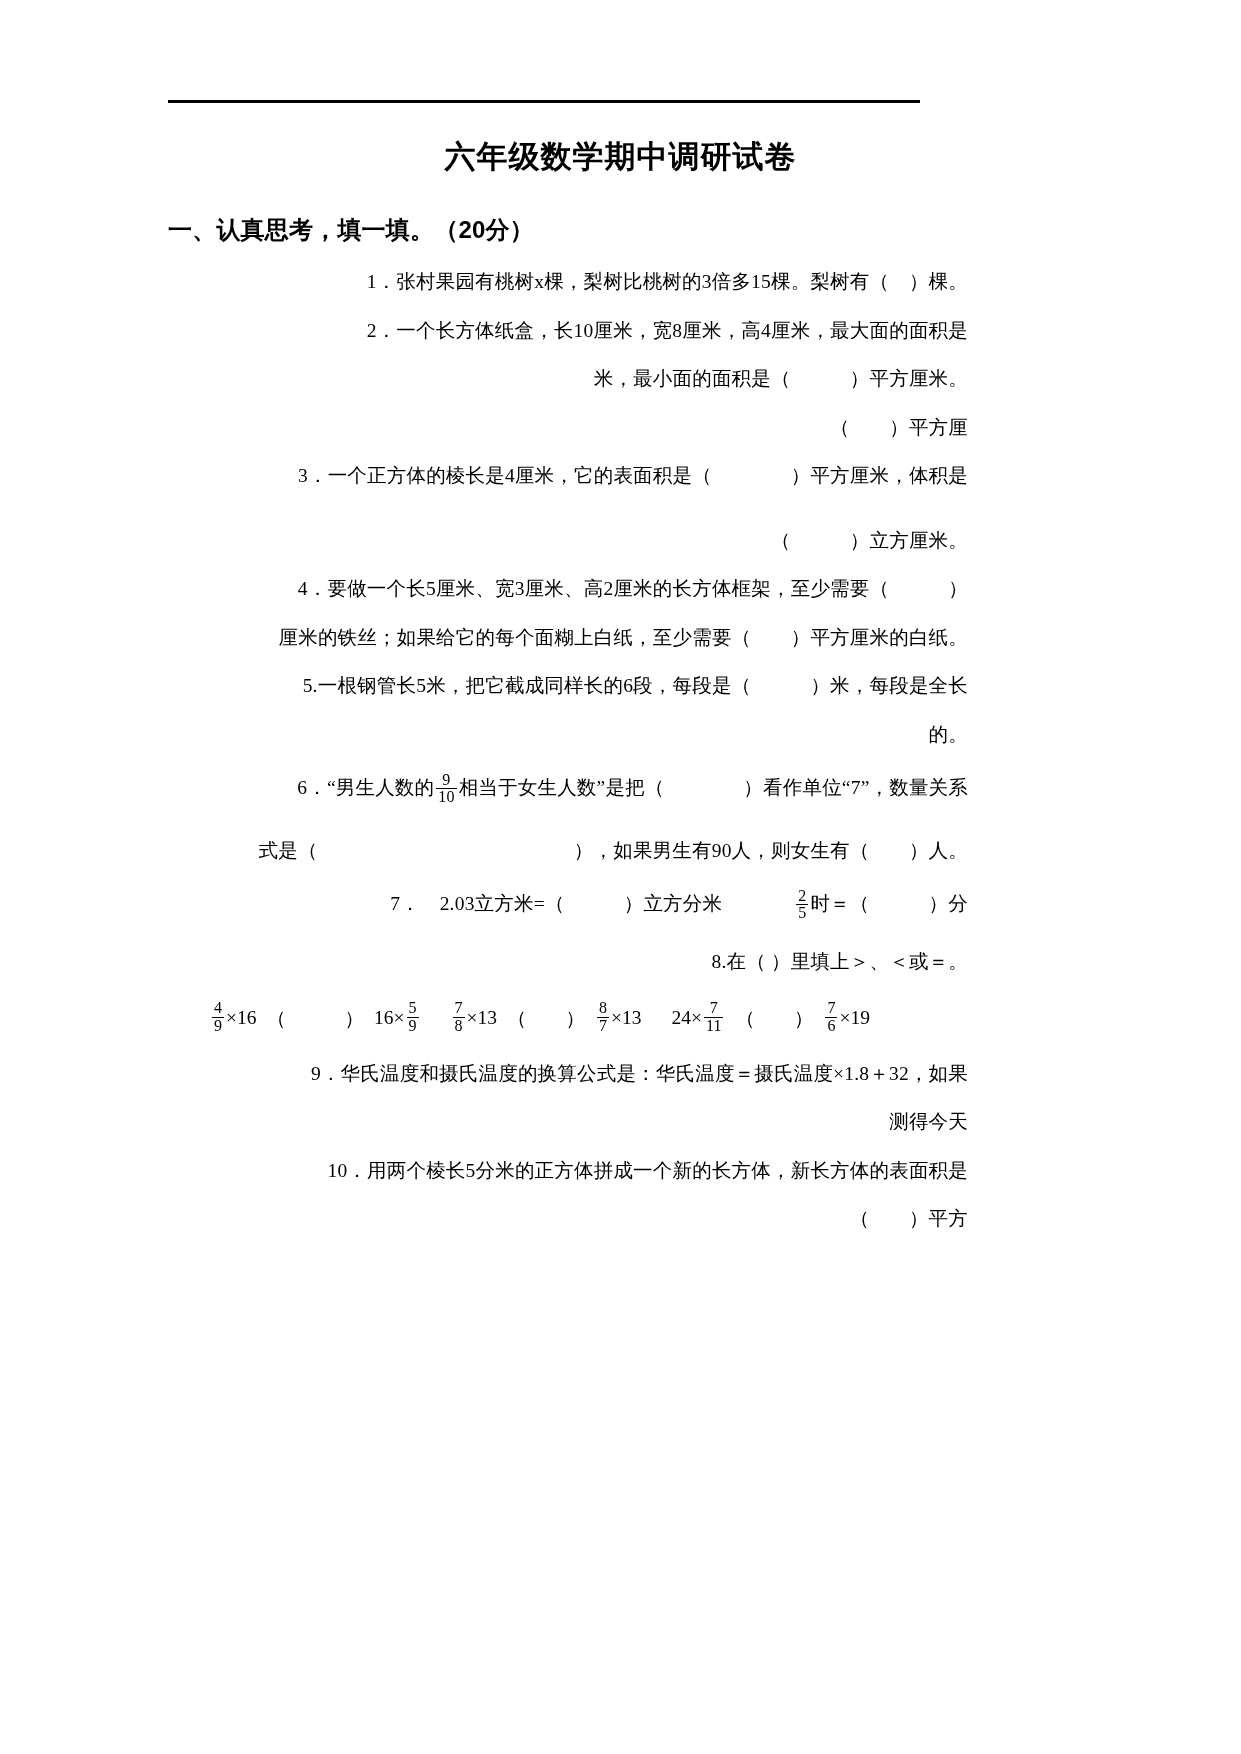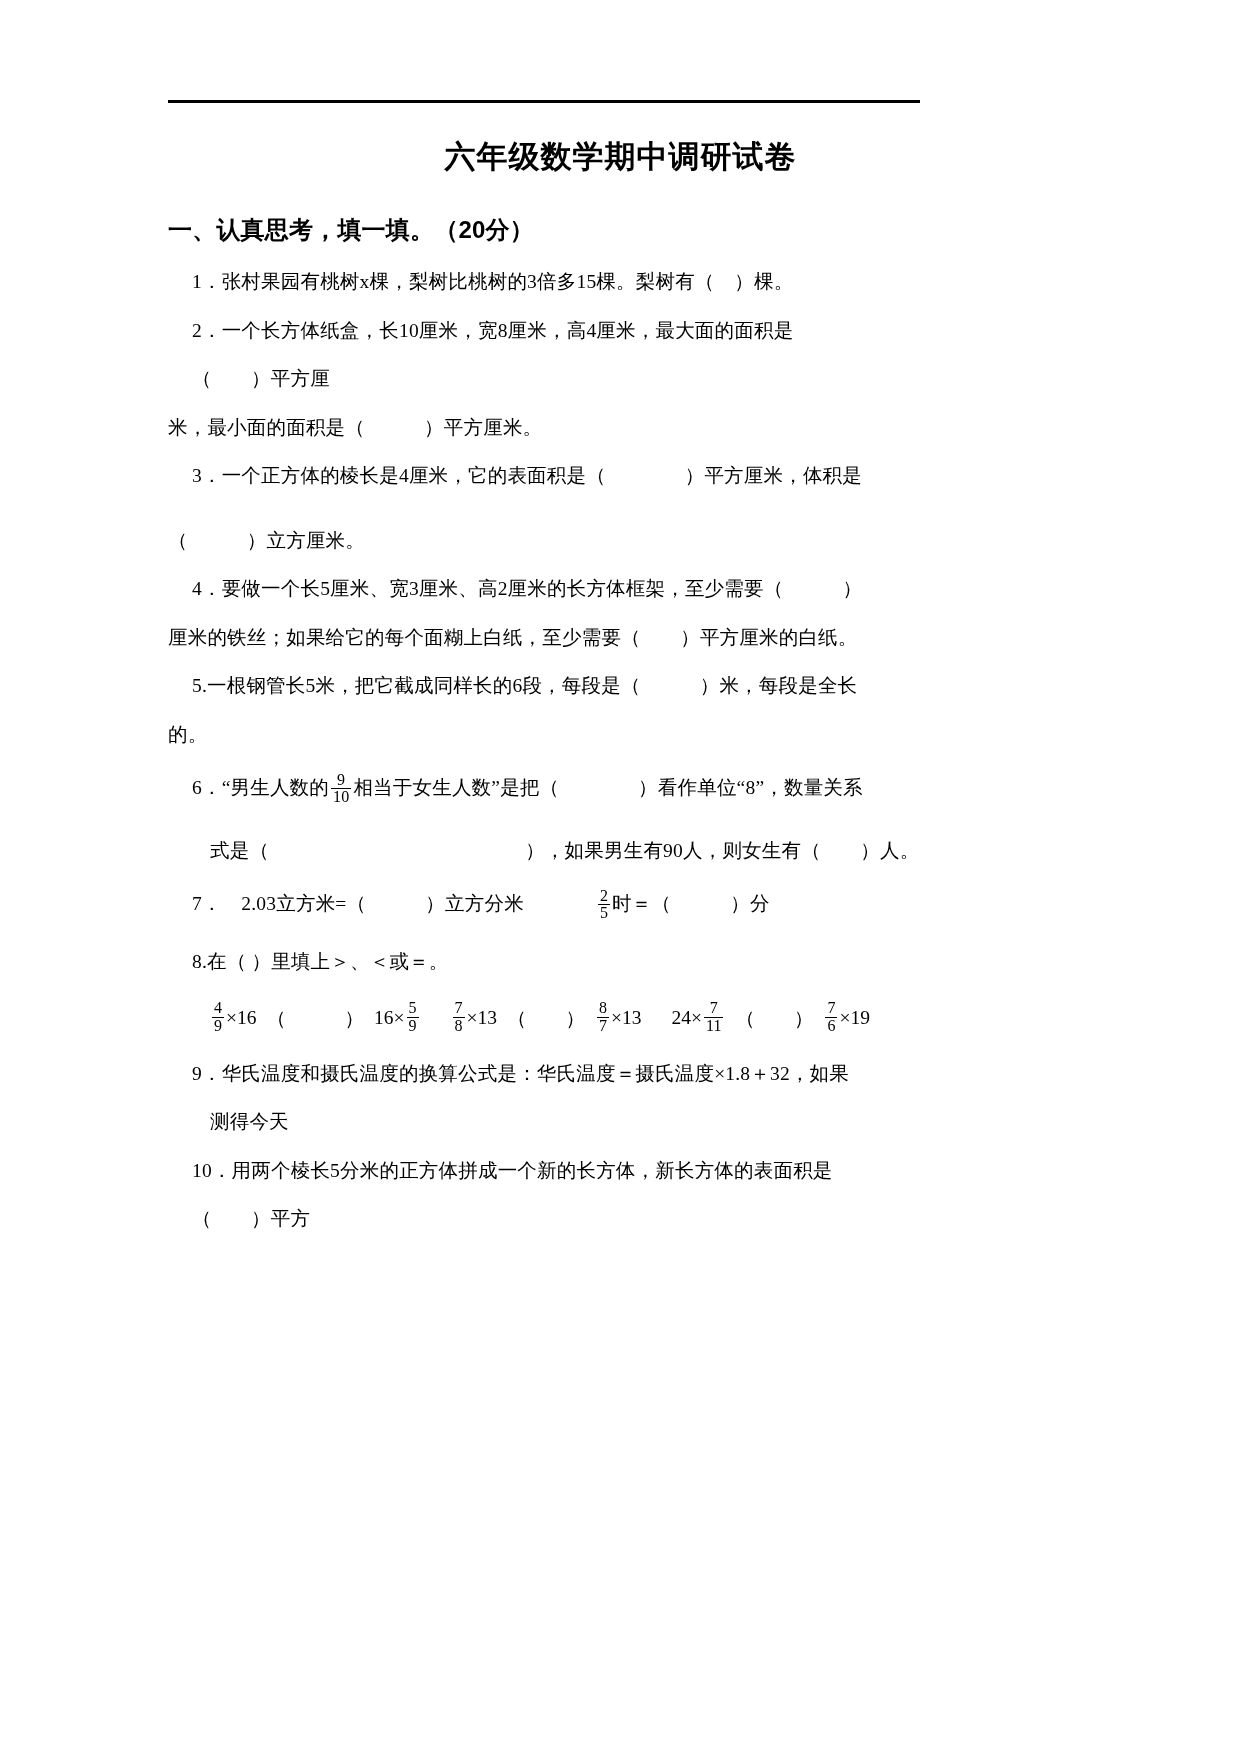--- a/index.html
+++ b/index.html
@@ -53,21 +53,21 @@
     margin: 0 0 0 0;
     white-space: nowrap;
     letter-spacing: 0.2px;
   }
   .sec-head {
     font-size: 24px;
     font-weight: bold;
     font-family: "Liberation Sans", "DejaVu Sans", sans-serif;
     margin-bottom: 30px;
   }
-  .q { margin-bottom: 29px; }
+  .q { margin-bottom: 29px; text-align: right; }
   .q .ln { display: block; }
   .indent { padding-left: 24px; }
   .indent2 { padding-left: 42px; }
   .flush { padding-left: 0; }
   .gap-l { display:inline-block; width: 72px; }
   
   .frac {
     display: inline-flex;
     flex-direction: column;
     align-items: center;
@@ -103,22 +103,22 @@
   <div class="body-block">
 
     <div class="line sec-head">一、认真思考，填一填。（20分）</div>
 
     <div class="q">
       <span class="line ln indent">1．张村果园有桃树x棵，梨树比桃树的3倍多15棵。梨树有（　）棵。</span>
     </div>
 
     <div class="q">
       <span class="line ln indent">2．一个长方体纸盒，长10厘米，宽8厘米，高4厘米，最大面的面积是</span>
+      <span class="line ln flush" style="margin-top:29px;">米，最小面的面积是（　　　）平方厘米。</span>
       <span class="line ln indent" style="margin-top:29px;">（　　）平方厘</span>
-      <span class="line ln flush" style="margin-top:29px;">米，最小面的面积是（　　　）平方厘米。</span>
     </div>
 
     <div class="q">
       <span class="line ln indent">3．一个正方体的棱长是4厘米，它的表面积是（　　　　）平方厘米，体积是</span>
       <span class="line ln flush" style="margin-top:45px;">（　　　）立方厘米。</span>
     </div>
 
     <div class="q">
       <span class="line ln indent">4．要做一个长5厘米、宽3厘米、高2厘米的长方体框架，至少需要（　　　）</span>
       <span class="line ln flush" style="margin-top:29px;">厘米的铁丝；如果给它的每个面糊上白纸，至少需要（　　）平方厘米的白纸。</span>
@@ -127,21 +127,21 @@
     <div class="q">
       <span class="line ln indent">5.一根钢管长5米，把它截成同样长的6段，每段是（　　　）米，每段是全长</span>
       <span class="line ln flush" style="margin-top:29px;">的。</span>
     </div>
 
     <div class="q">
       <span class="line ln indent">
         <span>6．“男生人数的</span><span class="frac">
             <span class="num">9</span>
             <span class="den">10</span>
-          </span><span>相当于女生人数”是把（　　　　）看作单位“8”，数量关系</span>
+          </span><span>相当于女生人数”是把（　　　　）看作单位“7”，数量关系</span>
       </span>
       <span class="line ln indent2" style="margin-top:34px;">式是（　　　　　　　　　　　　　），如果男生有90人，则女生有（　　）人。</span>
     </div>
 
     <div class="q">
       <span class="line ln indent">
         <span>7．　2.03立方米=（　　　）立方分米</span><span class="gap-l"></span><span class="frac">
             <span class="num">2</span>
             <span class="den">5</span>
           </span><span>时＝（　　　）分</span>

